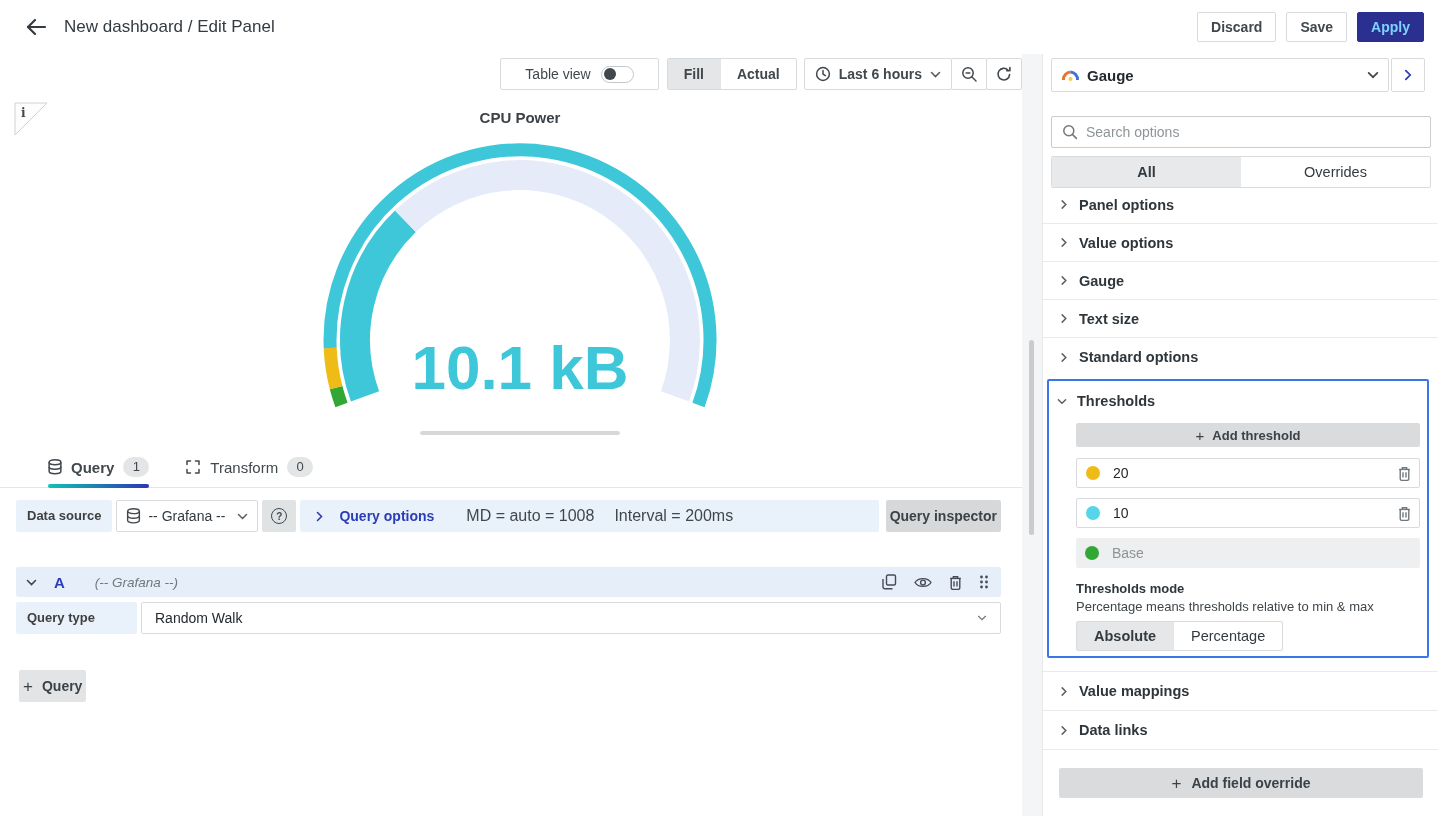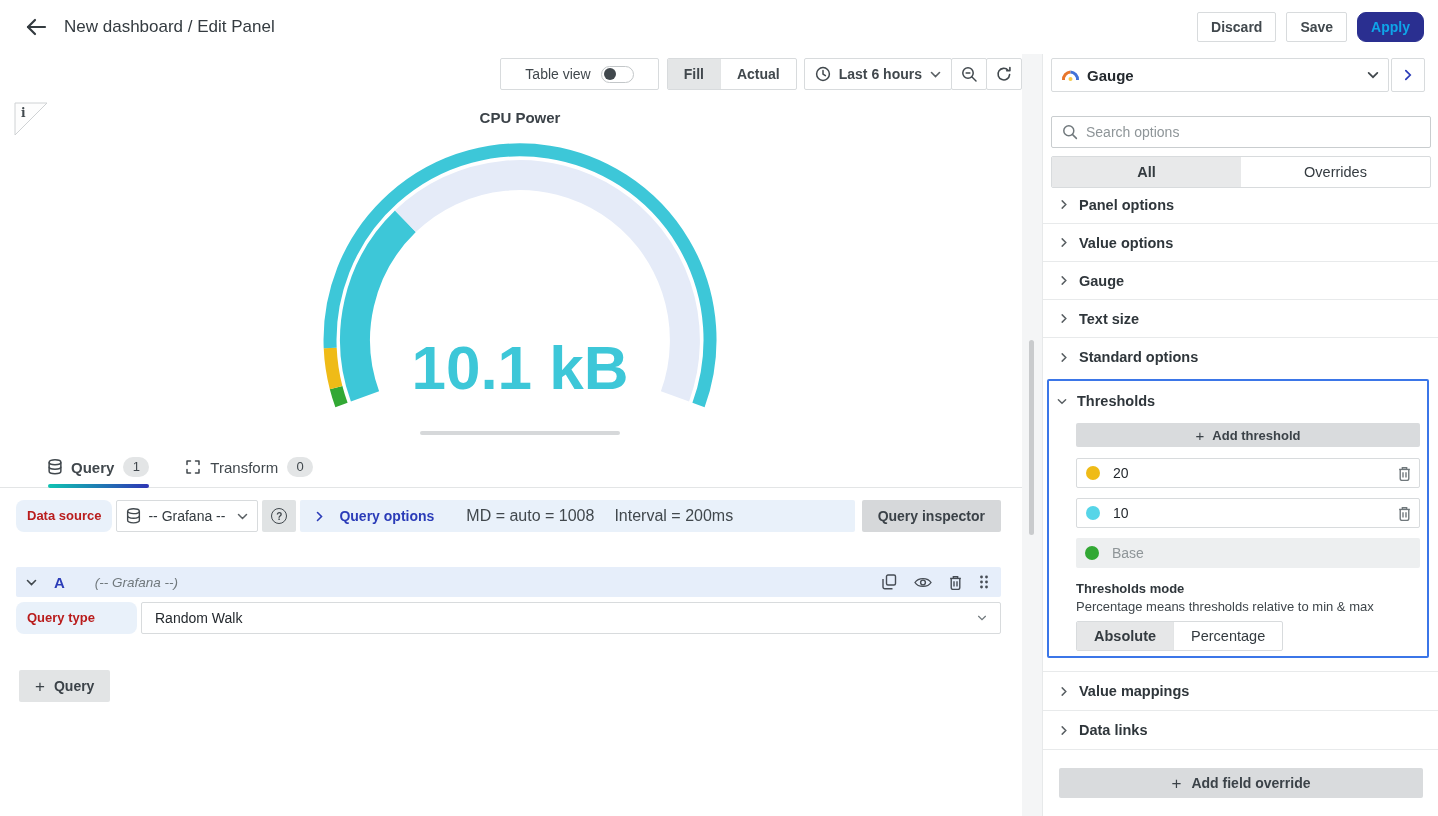--- a/index.html
+++ b/index.html
@@ -6,21 +6,21 @@
   html,body { width:1438px; height:816px; overflow:hidden; }
   body { font-family:"Liberation Sans", sans-serif; background:#f4f5f6; color:#343b40; font-size:14px; }
   #app { position:relative; width:1438px; height:816px; }
 
   
   .header { position:absolute; left:0; top:0; width:1438px; height:54px; background:#fff; display:flex; align-items:center; z-index:5; }
   .back-btn { margin-left:18px; width:36px; height:36px; display:flex; align-items:center; justify-content:center; cursor:pointer; color:#343b40; background:none; border:none; }
   .page-title { margin-left:10px; font-size:17px; font-weight:500; color:#343b40; }
   .header-actions { margin-left:auto; margin-right:14px; display:flex; gap:10px; }
   .btn { height:30px; padding:0 13px; border-radius:2px; border:1px solid #d8dbdd; background:#fff; font-weight:600; font-size:14px; color:#41484d; display:inline-flex; align-items:center; font-family:inherit; cursor:pointer; }
-  .btn-primary { background:#2a2f90; border-color:#2a2f90; color:#0ea5e9;border-radius:9px; }
+  .btn-primary { background:#2a2f90; border-color:#2a2f90; color:#7dd3fc; }
 
   
   .main { position:absolute; left:0; top:54px; width:1022px; height:762px; background:#fff; }
   .toolbar { position:absolute; top:4px; right:0; display:flex; gap:8px; align-items:center; }
   .tb-box { height:32px; border:1px solid #d8dbdd; border-radius:2px; background:#fff; display:flex; align-items:center; font-size:14px; color:#41484d; }
   .tableview { padding:0 24px; gap:10px; }
   .switch { width:33px; height:17px; border:1px solid #c3c7c9; border-radius:9px; position:relative; background:#fff; cursor:pointer; }
   .switch .knob { position:absolute; left:2px; top:1.5px; width:12px; height:12px; border-radius:50%; background:#41484d; }
   .seg { overflow:hidden; padding:0; }
   .seg-item { padding:0 16px; height:30px; line-height:30px; font-weight:700; cursor:pointer; }
@@ -40,29 +40,29 @@
 
   
   .tabs { position:absolute; left:0; top:393px; width:1022px; height:41px; border-bottom:1px solid #e3e5e6; display:flex; align-items:center; padding-left:48px; gap:36px; }
   .tab { position:relative; height:41px; display:flex; align-items:center; gap:9px; font-size:15px; color:#41484d; cursor:pointer; }
   .tab .tab-label { font-weight:600; }
   .tab-active::after { content:""; position:absolute; left:0; right:0; bottom:0; height:4px; border-radius:2px; background:linear-gradient(90deg,#0fc3b2,#2f35b5); }
   .badge { background:#e3e5e6; color:#41484d; border-radius:10px; min-width:26px; text-align:center; line-height:20px; font-size:13px; font-weight:400; padding:0 8px; }
 
   
   .ds-row { position:absolute; left:16px; top:446px; width:985px; height:32px; display:flex; align-items:center; gap:4px; }
-  .inline-label { background:#e9f1fa; color:#b91c1c; font-size:13px; font-weight:600; height:32px; line-height:32px; padding:0 11px; border-radius:8px; white-space:nowrap; }
+  .inline-label { background:#e9f1fa; color:#404040; font-size:13px; font-weight:600; height:32px; line-height:32px; padding:0 11px; border-radius:2px; white-space:nowrap; }
   .select { height:32px; border:1px solid #d8dbdd; border-radius:2px; background:#fff; display:flex; align-items:center; padding:0 9px; gap:7px; cursor:pointer; }
   .ds-select { width:142px; }
   .help-btn { width:34px; height:32px; background:#e0e3e4; border-radius:2px; display:flex; align-items:center; justify-content:center; border:none; cursor:pointer; }
   .help-circle { width:16px; height:16px; border:1.6px solid #41484d; border-radius:50%; font-size:10px; font-weight:700; color:#41484d; display:flex; align-items:center; justify-content:center; }
   .qo-bar { flex:1; height:32px; background:#e9f1fa; border-radius:2px; display:flex; align-items:center; padding:0 14px; gap:10px; cursor:pointer; }
   .qo-label { color:#2b3cb8; font-weight:600; font-size:14px; margin-left:4px; }
   .qo-stat { color:#41484d; font-size:16px; margin-left:22px; }
-  .gray-btn { height:32px; background:#d9dbdd; border:none; border-radius:2px; font-weight:600; font-size:14px; color:#3b4248; padding:0 16px; margin-left:3px; cursor:pointer; font-family:inherit; display:inline-flex; align-items:center; gap:9px; }
+  .gray-btn { height:32px; background:#d9dbdd; border:none; border-radius:2px; font-weight:600; font-size:14px; color:#3b4248; padding:0 4px; margin-left:3px; cursor:pointer; font-family:inherit; display:inline-flex; align-items:center; gap:9px; }
 
   .query-row { position:absolute; left:16px; top:513px; width:985px; height:30px; background:#e6eefa; border-radius:2px; display:flex; align-items:center; padding:0 10px; }
   .refid { color:#2b3cb8; font-weight:700; font-size:15px; margin-left:17px; }
   .ds-hint { font-style:italic; font-size:13.5px; color:#70787c; margin-left:30px; }
   .row-icons { margin-left:auto; display:flex; align-items:center; gap:17px; color:#464c54; margin-right:2px; }
   .row-icons > span { display:flex; cursor:pointer; }
 
   .qt-row { position:absolute; left:16px; top:548px; width:985px; height:32px; display:flex; gap:4px; }
   .qt-label { width:121px; text-align:left; }
   .qt-select { flex:1; padding:0 13px; }

